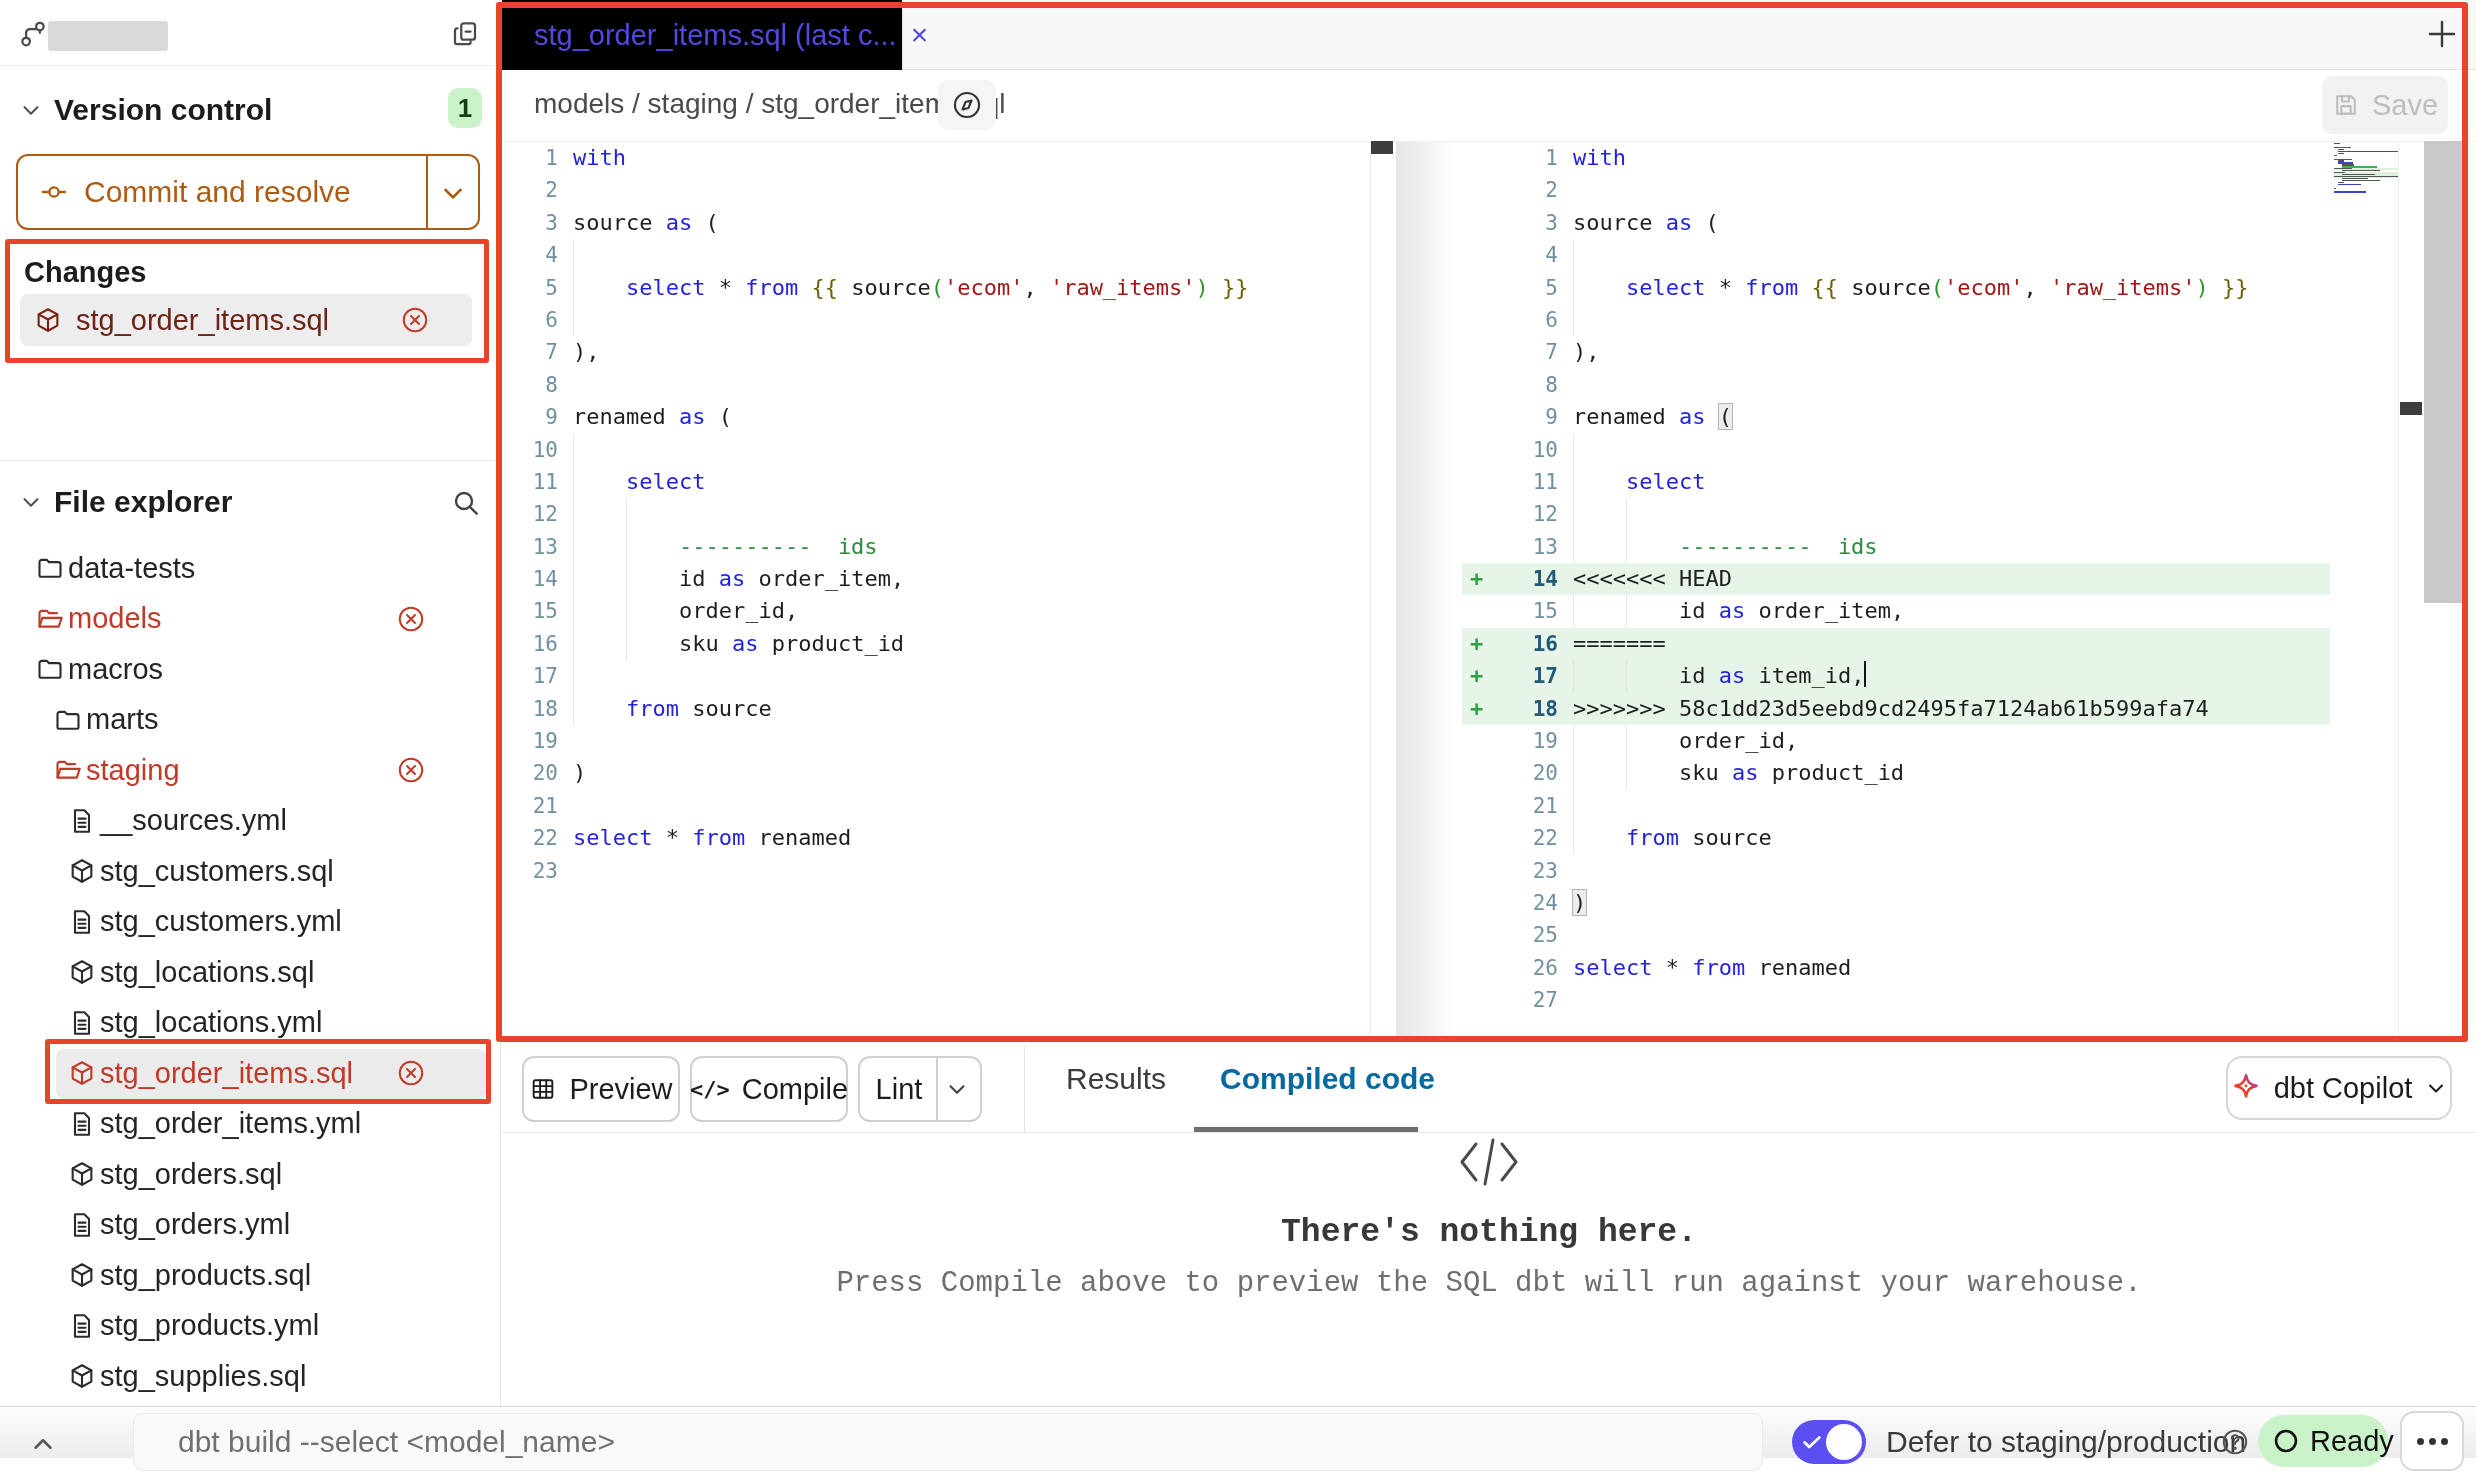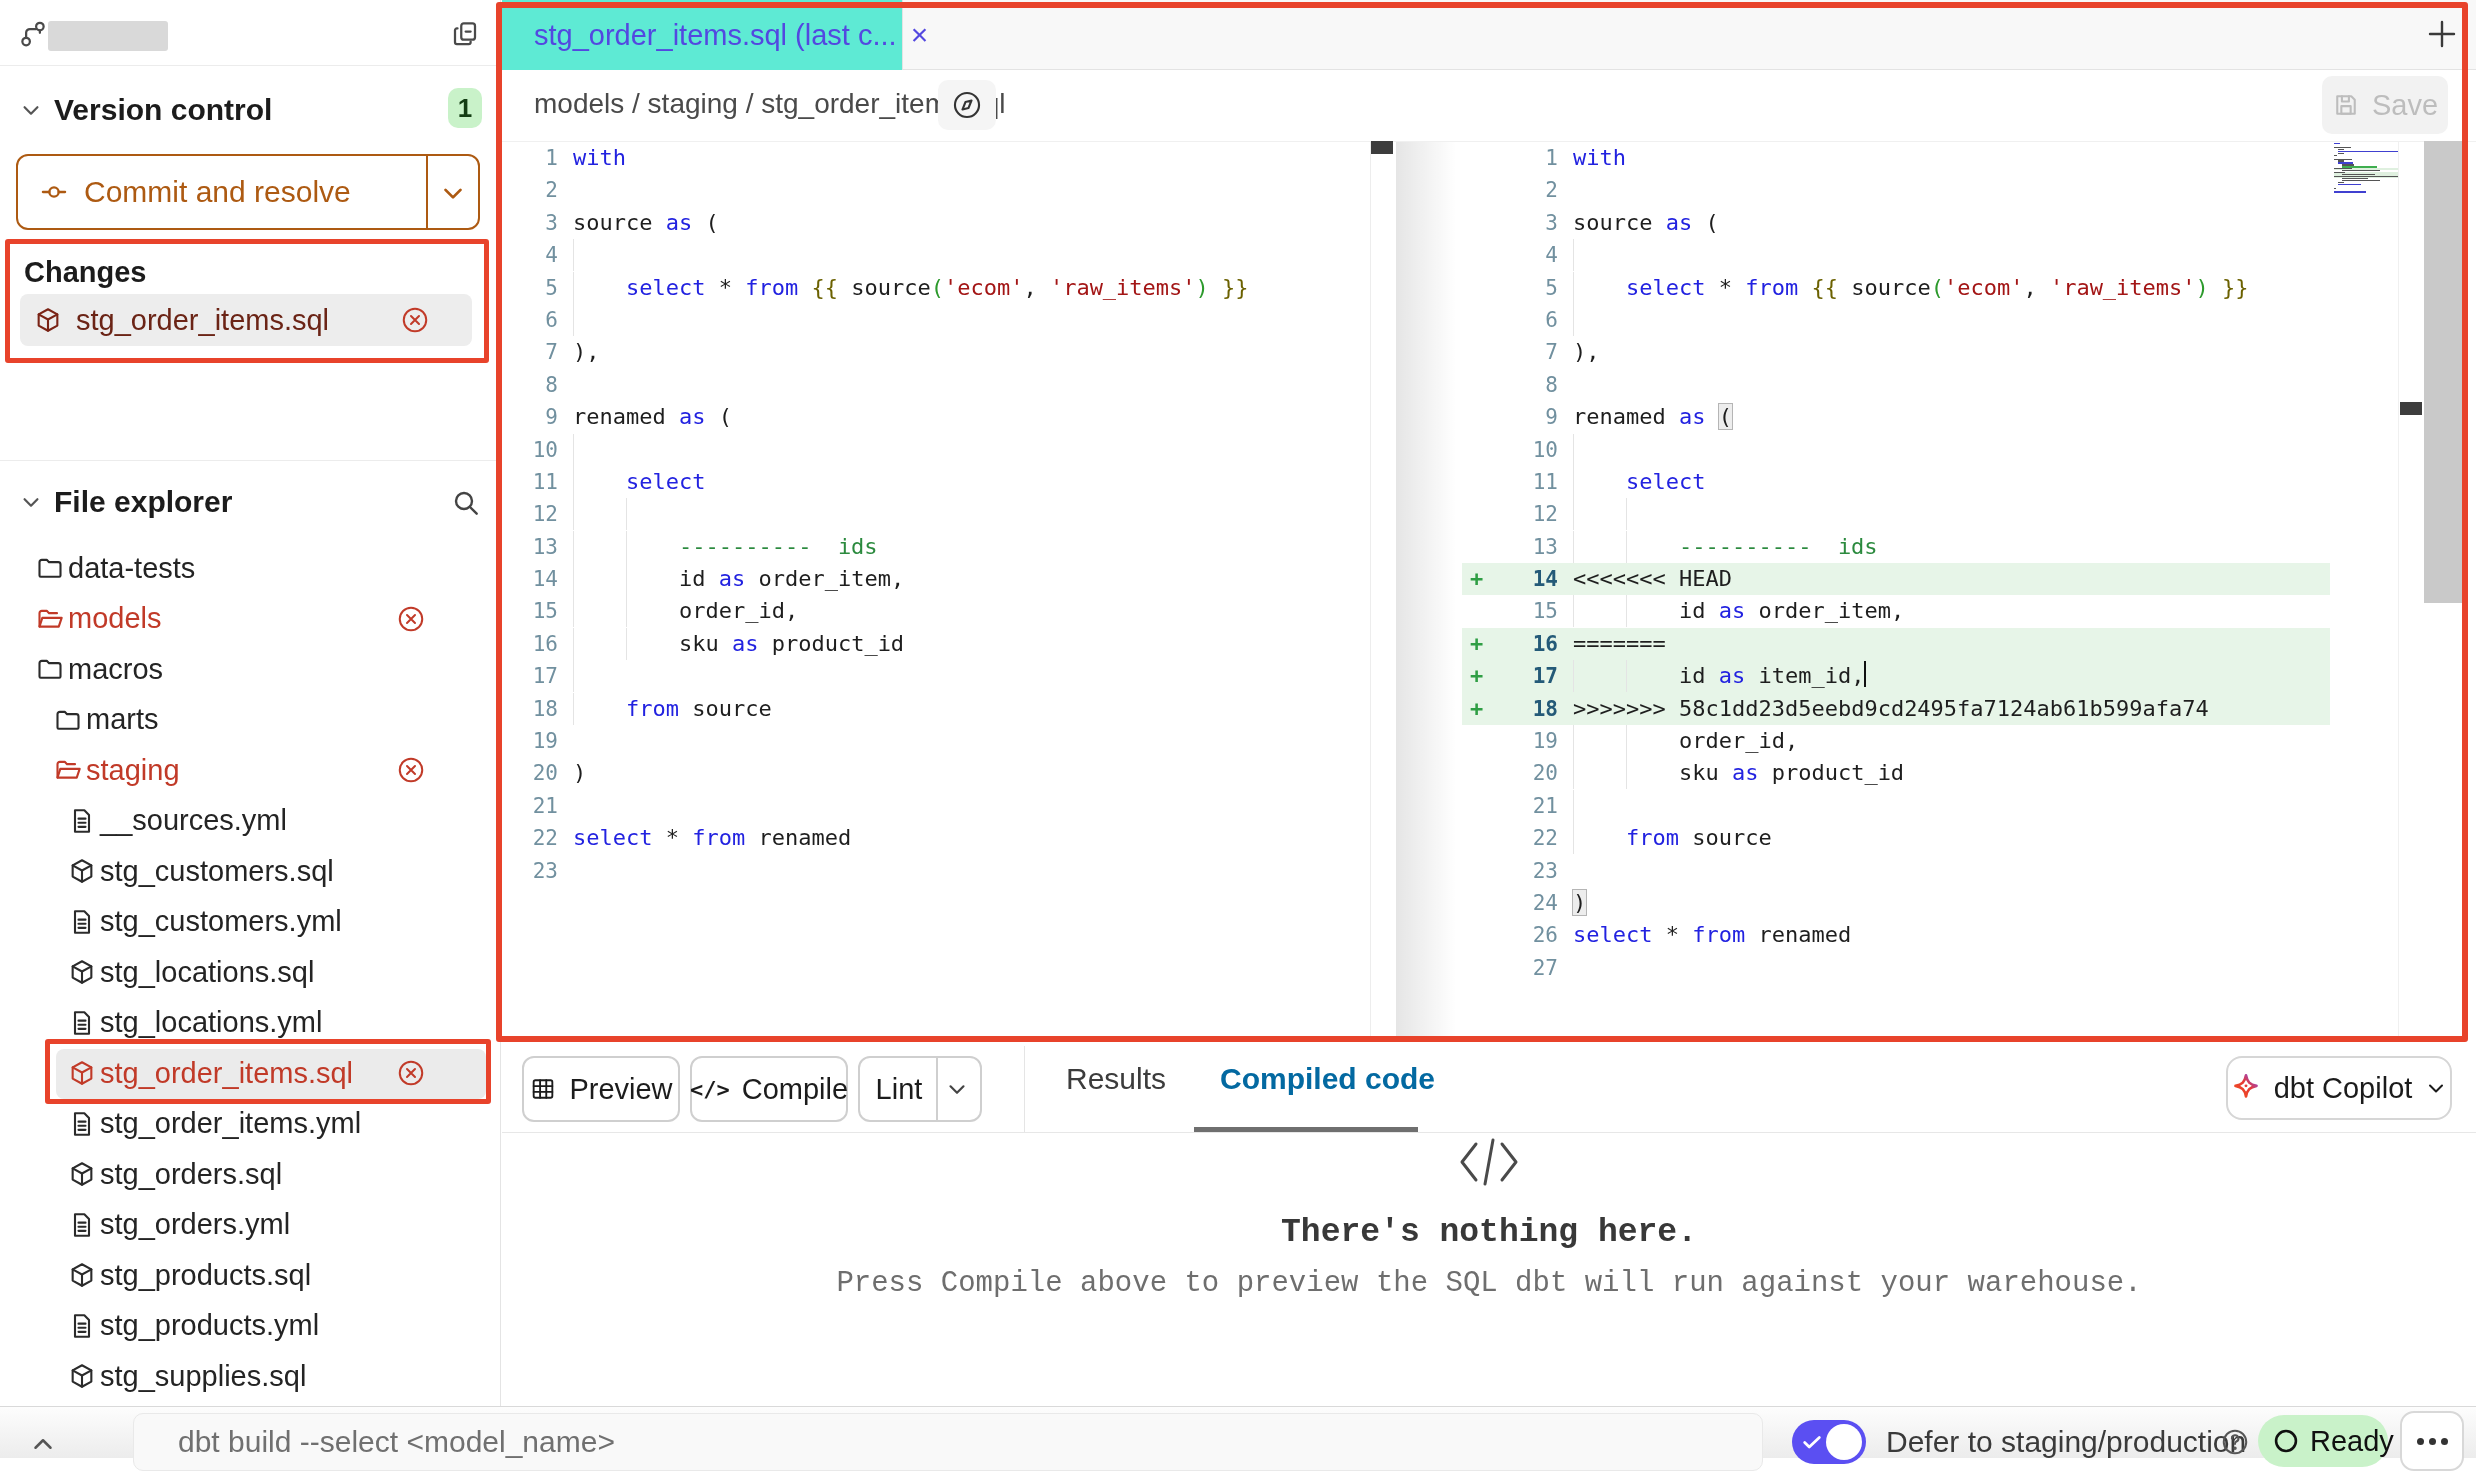--- a/index.html
+++ b/index.html
@@ -51,21 +51,21 @@
 
   
   .anno { position:absolute; border:6px solid var(--annotation-red); border-radius:3px; pointer-events:none; z-index:60; }
   #anno-editor { left:496px; top:2px; width:1972px; height:1040px; }
   #anno-changes { left:5px; top:239px; width:484px; height:124px; border-width:5px; }
   #anno-file { left:45px; top:1039px; width:446px; height:65px; border-width:5px; }
 
   
   #tabbar-rest { position:absolute; left:902px; top:0; width:1574px; height:70px; background:#f8f8f8;
                  border-bottom:1px solid #e3e3e3; border-left:1px solid #e3e3e3; }
-  #tab-active { position:absolute; left:502px; top:0; width:400px; height:70px; background:#5eead4; display:flex; align-items:center; cursor:pointer;text-align:center; }
+  #tab-active { position:absolute; left:502px; top:0; width:400px; height:70px; background:#000000; display:flex; align-items:center; cursor:pointer;text-align:center; }
   #tab-active .tl { margin-left:32px; font-size:29px; color:var(--tab-purple); white-space:nowrap; }
   #tab-active .tx { margin-left:14px; font-size:30px; color:var(--tab-purple); cursor:pointer; }
   #newtab { position:absolute; left:2424px; top:16px; color:#3a3a3a; cursor:pointer; }
 
   #breadcrumb { position:absolute; left:534px; top:88px; font-size:28px; color:#4a4a4a; }
   #lineage-btn { position:absolute; left:938px; top:80px; width:58px; height:50px; background:#f5f5f5; border-radius:10px;
                  display:flex; align-items:center; justify-content:center; color:#333; cursor:pointer; }
   #save-btn { position:absolute; left:2322px; top:76px; width:126px; height:58px; background:#f2f2f2; border-radius:10px;
               display:flex; align-items:center; justify-content:center; gap:12px; color:#bdbdbd; font-size:29px; }
   #bc-border { position:absolute; left:502px; top:141px; width:1974px; height:1px; background:#f0f0f0; }
@@ -476,20 +476,21 @@
       <div class="code-line"><span class="cl-plus"></span><span class="cl-num">15</span><span class="cl-txt"><span class="guide"></span><span class="guide"></span><span class="tk-pl">id </span><span class="tk-kw">as</span><span class="tk-pl"> order_item,</span></span></div>
       <div class="code-line add"><span class="cl-plus">+</span><span class="cl-num">16</span><span class="cl-txt"><span class="tk-pl">=======</span></span></div>
       <div class="code-line add"><span class="cl-plus">+</span><span class="cl-num">17</span><span class="cl-txt"><span class="guide"></span><span class="guide"></span><span class="tk-pl">id </span><span class="tk-kw">as</span><span class="tk-pl"> item_id,</span><span class="cursor"></span></span></div>
       <div class="code-line add"><span class="cl-plus">+</span><span class="cl-num">18</span><span class="cl-txt"><span class="tk-pl">&gt;&gt;&gt;&gt;&gt;&gt;&gt; 58c1dd23d5eebd9cd2495fa7124ab61b599afa74</span></span></div>
       <div class="code-line"><span class="cl-plus"></span><span class="cl-num">19</span><span class="cl-txt"><span class="guide"></span><span class="guide"></span><span class="tk-pl">order_id,</span></span></div>
       <div class="code-line"><span class="cl-plus"></span><span class="cl-num">20</span><span class="cl-txt"><span class="guide"></span><span class="guide"></span><span class="tk-pl">sku </span><span class="tk-kw">as</span><span class="tk-pl"> product_id</span></span></div>
       <div class="code-line"><span class="cl-plus"></span><span class="cl-num">21</span><span class="cl-txt"><span class="guide"></span></span></div>
       <div class="code-line"><span class="cl-plus"></span><span class="cl-num">22</span><span class="cl-txt"><span class="guide"></span><span class="tk-kw">from</span><span class="tk-pl"> source</span></span></div>
       <div class="code-line"><span class="cl-plus"></span><span class="cl-num">23</span><span class="cl-txt"></span></div>
       <div class="code-line"><span class="cl-plus"></span><span class="cl-num">24</span><span class="cl-txt"><span class="tk-bm">)</span></span></div>
+      <div class="code-line"><span class="cl-plus"></span><span class="cl-num">25</span><span class="cl-txt"></span></div>
       <div class="code-line"><span class="cl-plus"></span><span class="cl-num">26</span><span class="cl-txt"><span class="tk-kw">select</span><span class="tk-pl"> * </span><span class="tk-kw">from</span><span class="tk-pl"> renamed</span></span></div>
       <div class="code-line"><span class="cl-plus"></span><span class="cl-num">27</span><span class="cl-txt"></span></div>
     </div>
 
   <div id="lscroll-track"></div>
   <div id="lscroll-thumb"></div>
   <div id="pane-shadow"></div>
   <div id="minimap">
       <div class="mm-row">
         <span class="mm-bar" style="width: 6px; margin-left: 0px; background: rgb(64, 64, 208);"></span>

